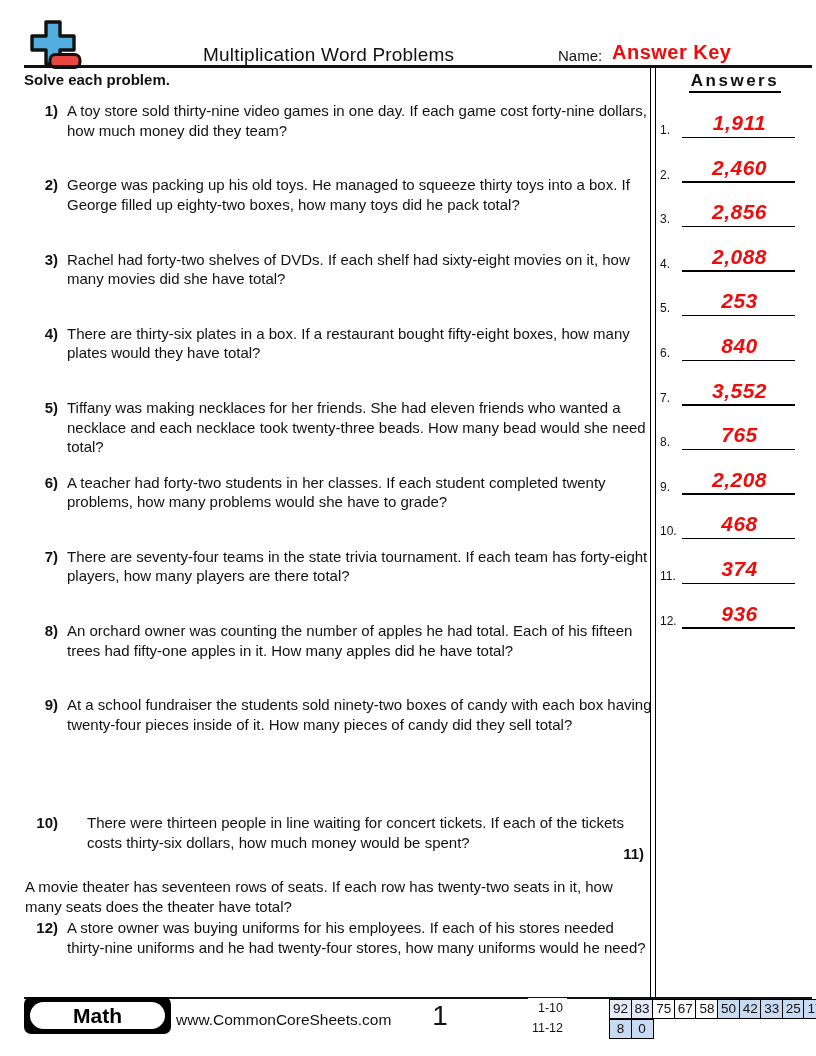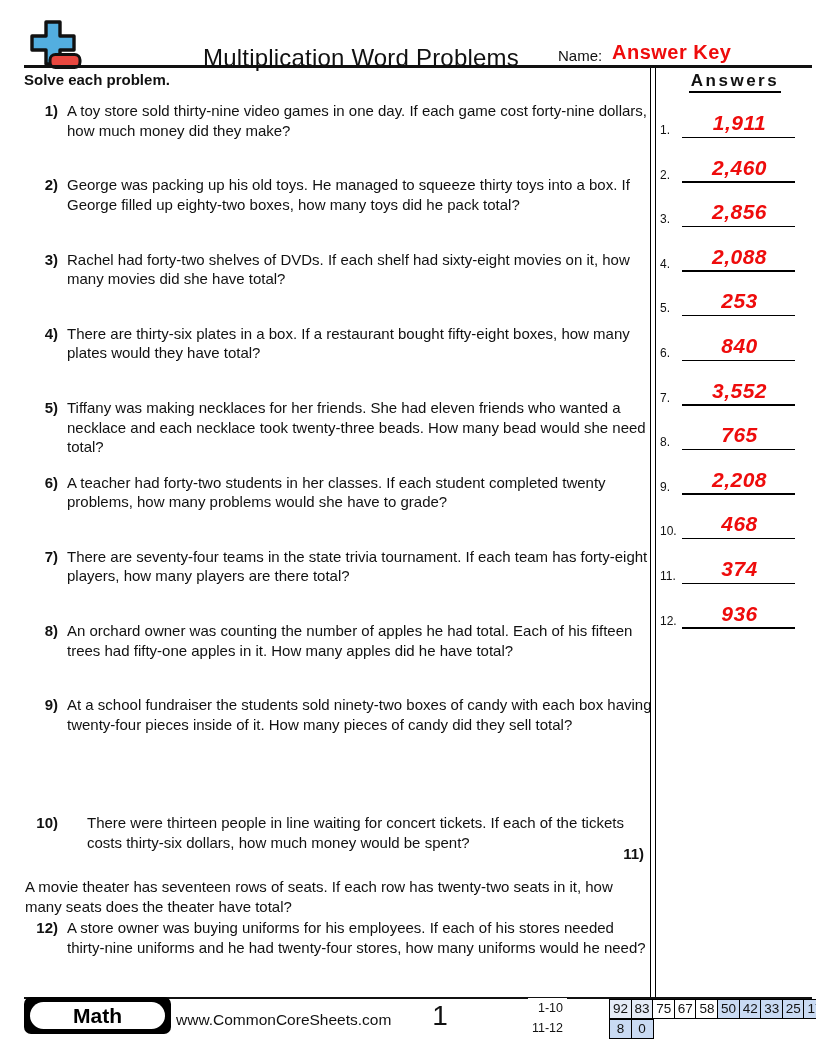--- a/index.html
+++ b/index.html
@@ -2,21 +2,21 @@
 <html style="--answer-red: #ee0c0c; --cell-blue: #c9daf3; --cell-blue-light: #e4ebf7;"><head>
 <meta charset="utf-8">
 <style>
   html,body{margin:0;padding:0;background:#fff;}
   .page{
     position:relative; width:816px; height:1056px; background:#fff;
     font-family:"Liberation Sans", sans-serif; color:#111; overflow:hidden;
   }
   
   .brand-icon{position:absolute; left:26px; top:18px;}
-  .title{position:absolute; left:203px; top:44px; font-size:24px; letter-spacing:.2px;}
+  .title{position:absolute; left:203px; top:44px; font-size:19px; letter-spacing:.2px;}
   .name-label{position:absolute; left:558px; top:47px; font-size:15px;}
   .name-value{position:absolute; left:612px; top:41px; font-size:20px; font-weight:bold;
     color:var(--answer-red); letter-spacing:.5px;}
   .header-rule{position:absolute; left:24px; top:65px; width:788px; height:3px; background:#111;}
   .instruction{position:absolute; left:24px; top:71px; font-size:15px; font-weight:bold;}
   
   .problem{position:absolute; left:25px; width:628px; display:flex; font-size:15px; line-height:19.5px;}
   .pnum{flex:0 0 33px; text-align:right; font-weight:bold; padding-right:9px;}
   .ptext{flex:1;}
   
@@ -62,21 +62,21 @@
   </svg>
   <div class="title">Multiplication Word Problems</div>
   <div class="name-label">Name:</div>
   <div class="name-value">Answer Key</div>
   <div class="header-rule"></div>
   <div class="instruction">Solve each problem.</div>
 
   <div id="problems-list">
   <div class="problem" style="top: 101px;">
     <span class="pnum">1)</span>
-    <span class="ptext">A toy store sold thirty-nine video games in one day. If each game cost forty-nine dollars, how much money did they make?</span>
+    <span class="ptext">A toy store sold thirty-nine video games in one day. If each game cost forty-nine dollars, how much money did they team?</span>
   </div>
 
   <div class="problem" style="top: 175.3px;">
     <span class="pnum">2)</span>
     <span class="ptext">George was packing up his old toys. He managed to squeeze thirty toys into a box. If George filled up eighty-two boxes, how many toys did he pack total?</span>
   </div>
 
   <div class="problem" style="top: 249.6px;">
     <span class="pnum">3)</span>
     <span class="ptext">Rachel had forty-two shelves of DVDs. If each shelf had sixty-eight movies on it, how many movies did she have total?</span>

